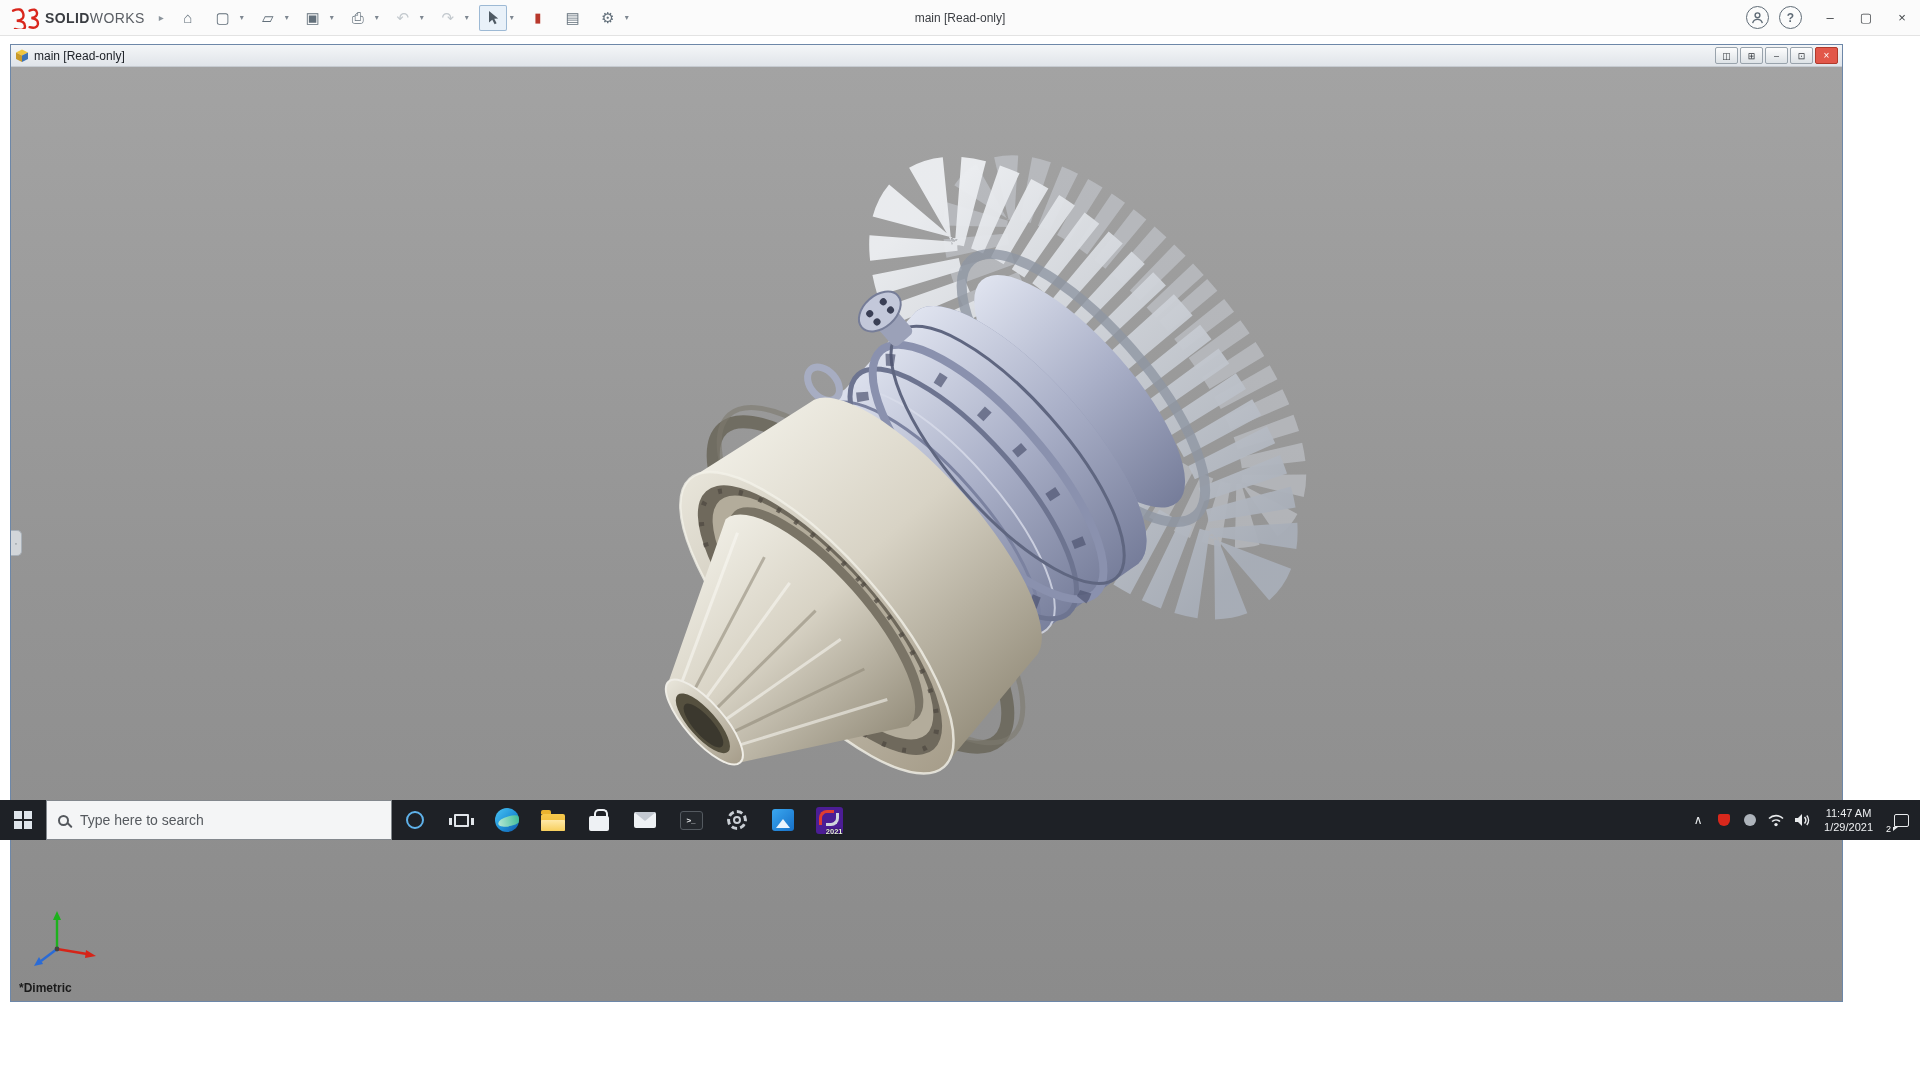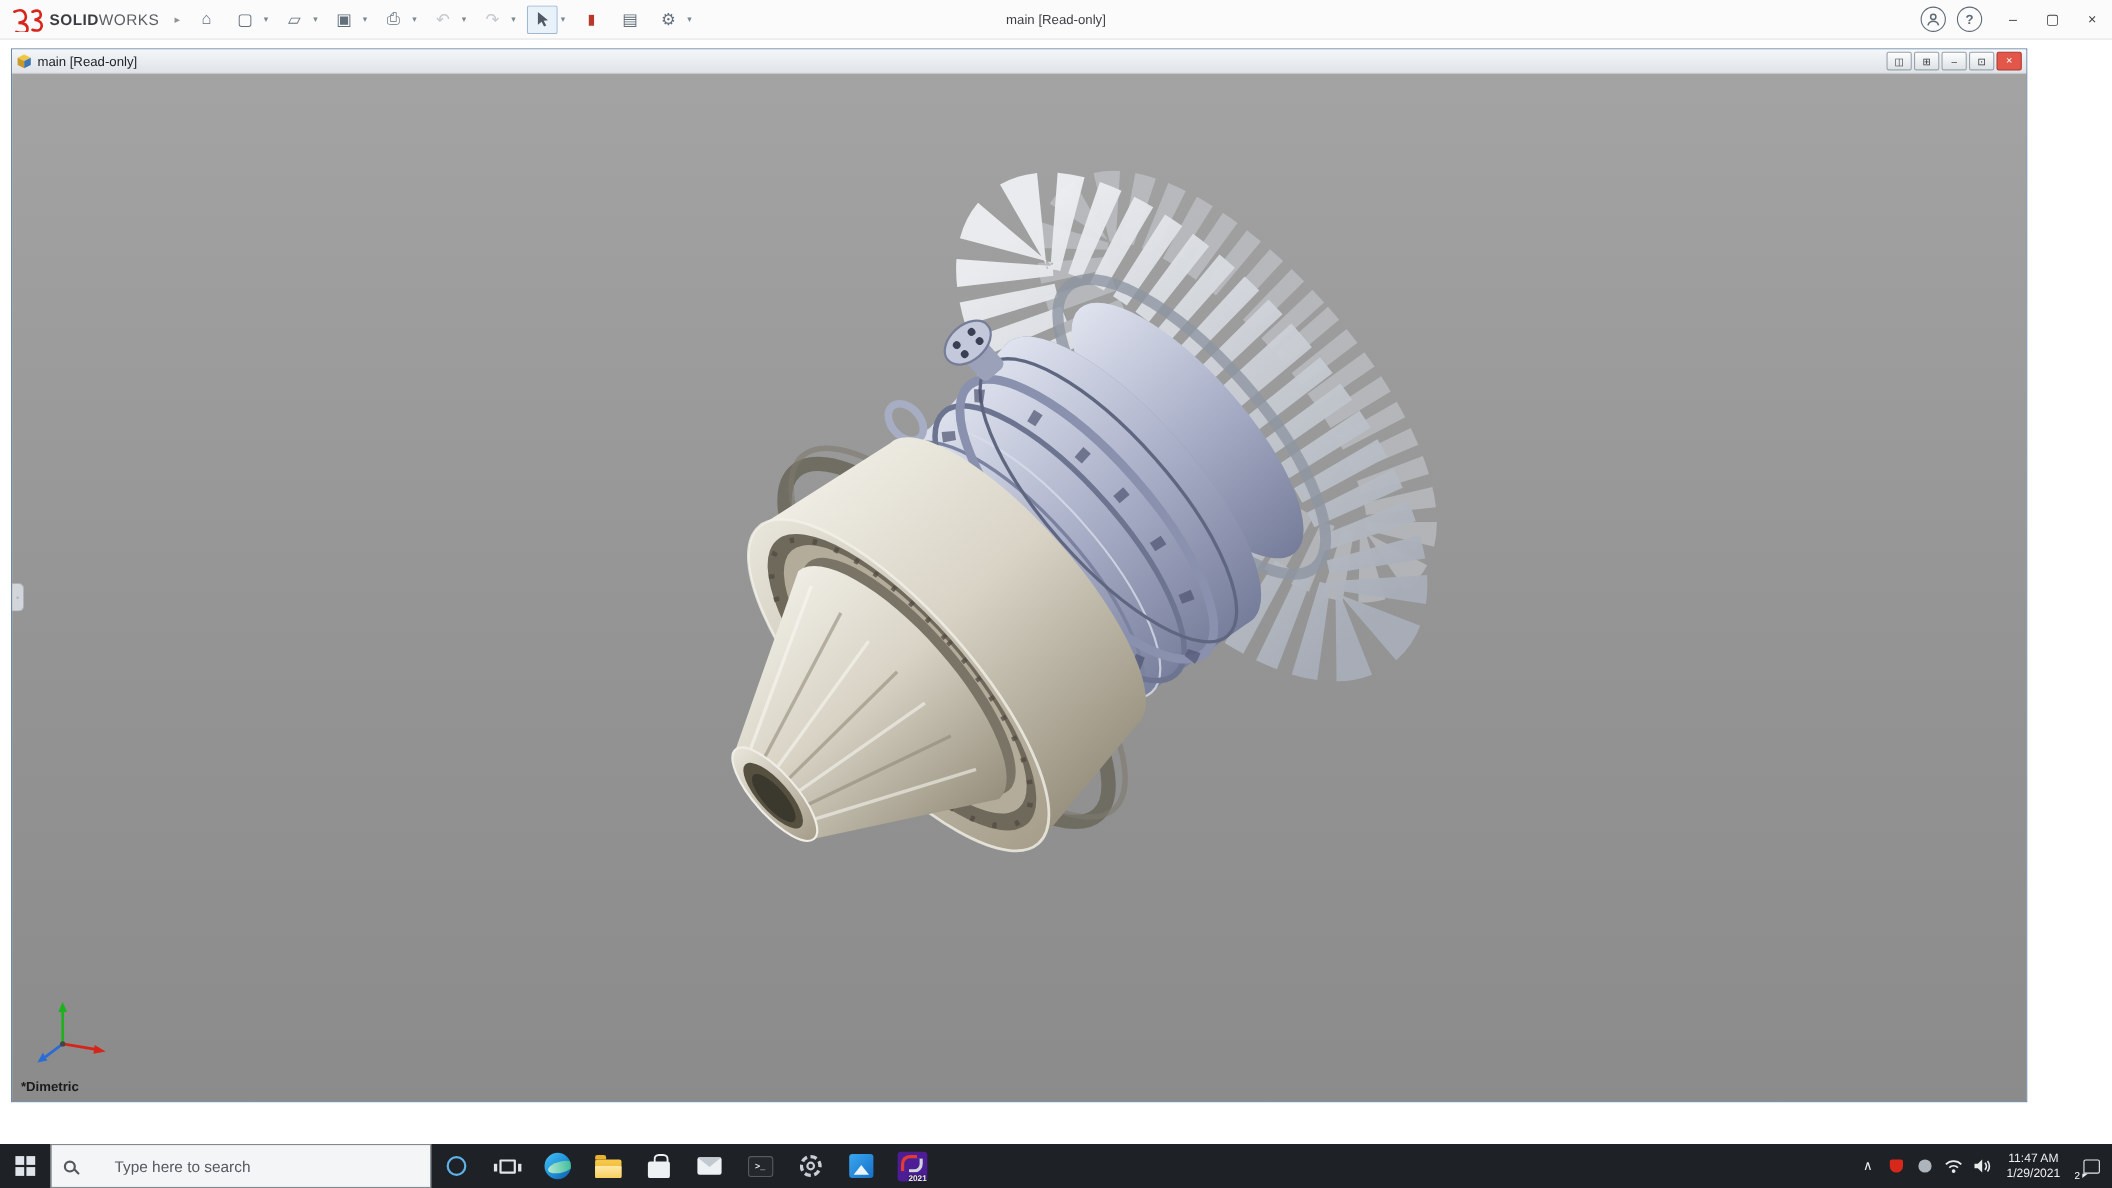--- a/index.html
+++ b/index.html
@@ -1,19 +1,19 @@
 <!DOCTYPE html>
 <html><head>
 <meta charset="utf-8">
 <style>
   html,body{margin:0;padding:0;width:1920px;height:1080px;overflow:hidden;
     font-family:"Liberation Sans",sans-serif;background:#ffffff;}
   *{box-sizing:border-box;}
   button{background:none;border:none;padding:0;margin:0;font-family:inherit;cursor:default;}
-  .screen{position:relative;width:1920px;height:1080px;background:#fff;}
+  .screen{position:relative;width:1920px;height:840px;background:#fff;}
 
   
   .app-titlebar{position:absolute;left:0;top:0;right:0;height:36px;background:#fbfbfb;
     border-bottom:1px solid #e3e3e3;display:flex;align-items:center;z-index:5;}
   .logo{display:flex;align-items:center;gap:5px;padding-left:10px;}
   .brand{font-size:14px;color:#3a3d42;letter-spacing:.4px;}
   .brand b{font-weight:bold;}
   .brand span{font-weight:normal;color:#5a5e64;}
   .flyout{font-size:10px;color:#8b949c;margin:0 10px 0 14px;}
   .toolbar{display:flex;align-items:center;}
@@ -54,21 +54,21 @@
 
   
   .taskbar{position:absolute;left:0;right:0;bottom:0;height:40px;background:#1e2126;
     display:flex;align-items:stretch;z-index:10;}
   .tb-item{width:46px;display:flex;align-items:center;justify-content:center;position:relative;}
   .win-logo{display:grid;grid-template-columns:8px 8px;grid-template-rows:8px 8px;gap:2px;}
   .win-logo i{background:#dfe5eb;display:block;}
   .search-box{width:346px;background:#f4f5f6;border:1px solid #83888d;display:flex;
     align-items:center;gap:9px;padding:0 11px;}
   .search-box input{flex:1;border:none;background:transparent;outline:none;
-    font-size:14px;color:#3c4043;font-family:inherit;margin-left:24px;}
+    font-size:14px;color:#3c4043;font-family:inherit;}
   .search-box input::placeholder{color:#55595e;opacity:1;}
   .mag{width:11px;height:11px;border:2px solid #54585d;border-radius:50%;position:relative;flex:0 0 auto;}
   .mag::after{content:"";position:absolute;width:7px;height:2px;background:#54585d;
     transform:rotate(45deg);right:-6px;bottom:-2px;border-radius:1px;}
   .cortana{width:18px;height:18px;border-radius:50%;border:2.5px solid #5fb2ea;}
   .tv{width:15px;height:13px;border:2px solid #e1e5ea;border-radius:1px;position:relative;}
   .tv::before{content:"";position:absolute;left:-7px;top:2px;width:3px;height:7px;background:#e1e5ea;}
   .tv::after{content:"";position:absolute;right:-7px;top:2px;width:3px;height:7px;background:#e1e5ea;}
   .edge{width:24px;height:24px;border-radius:50%;
     background:linear-gradient(135deg,#49c3f2 0%,#1e90d8 55%,#1259a8 100%);

